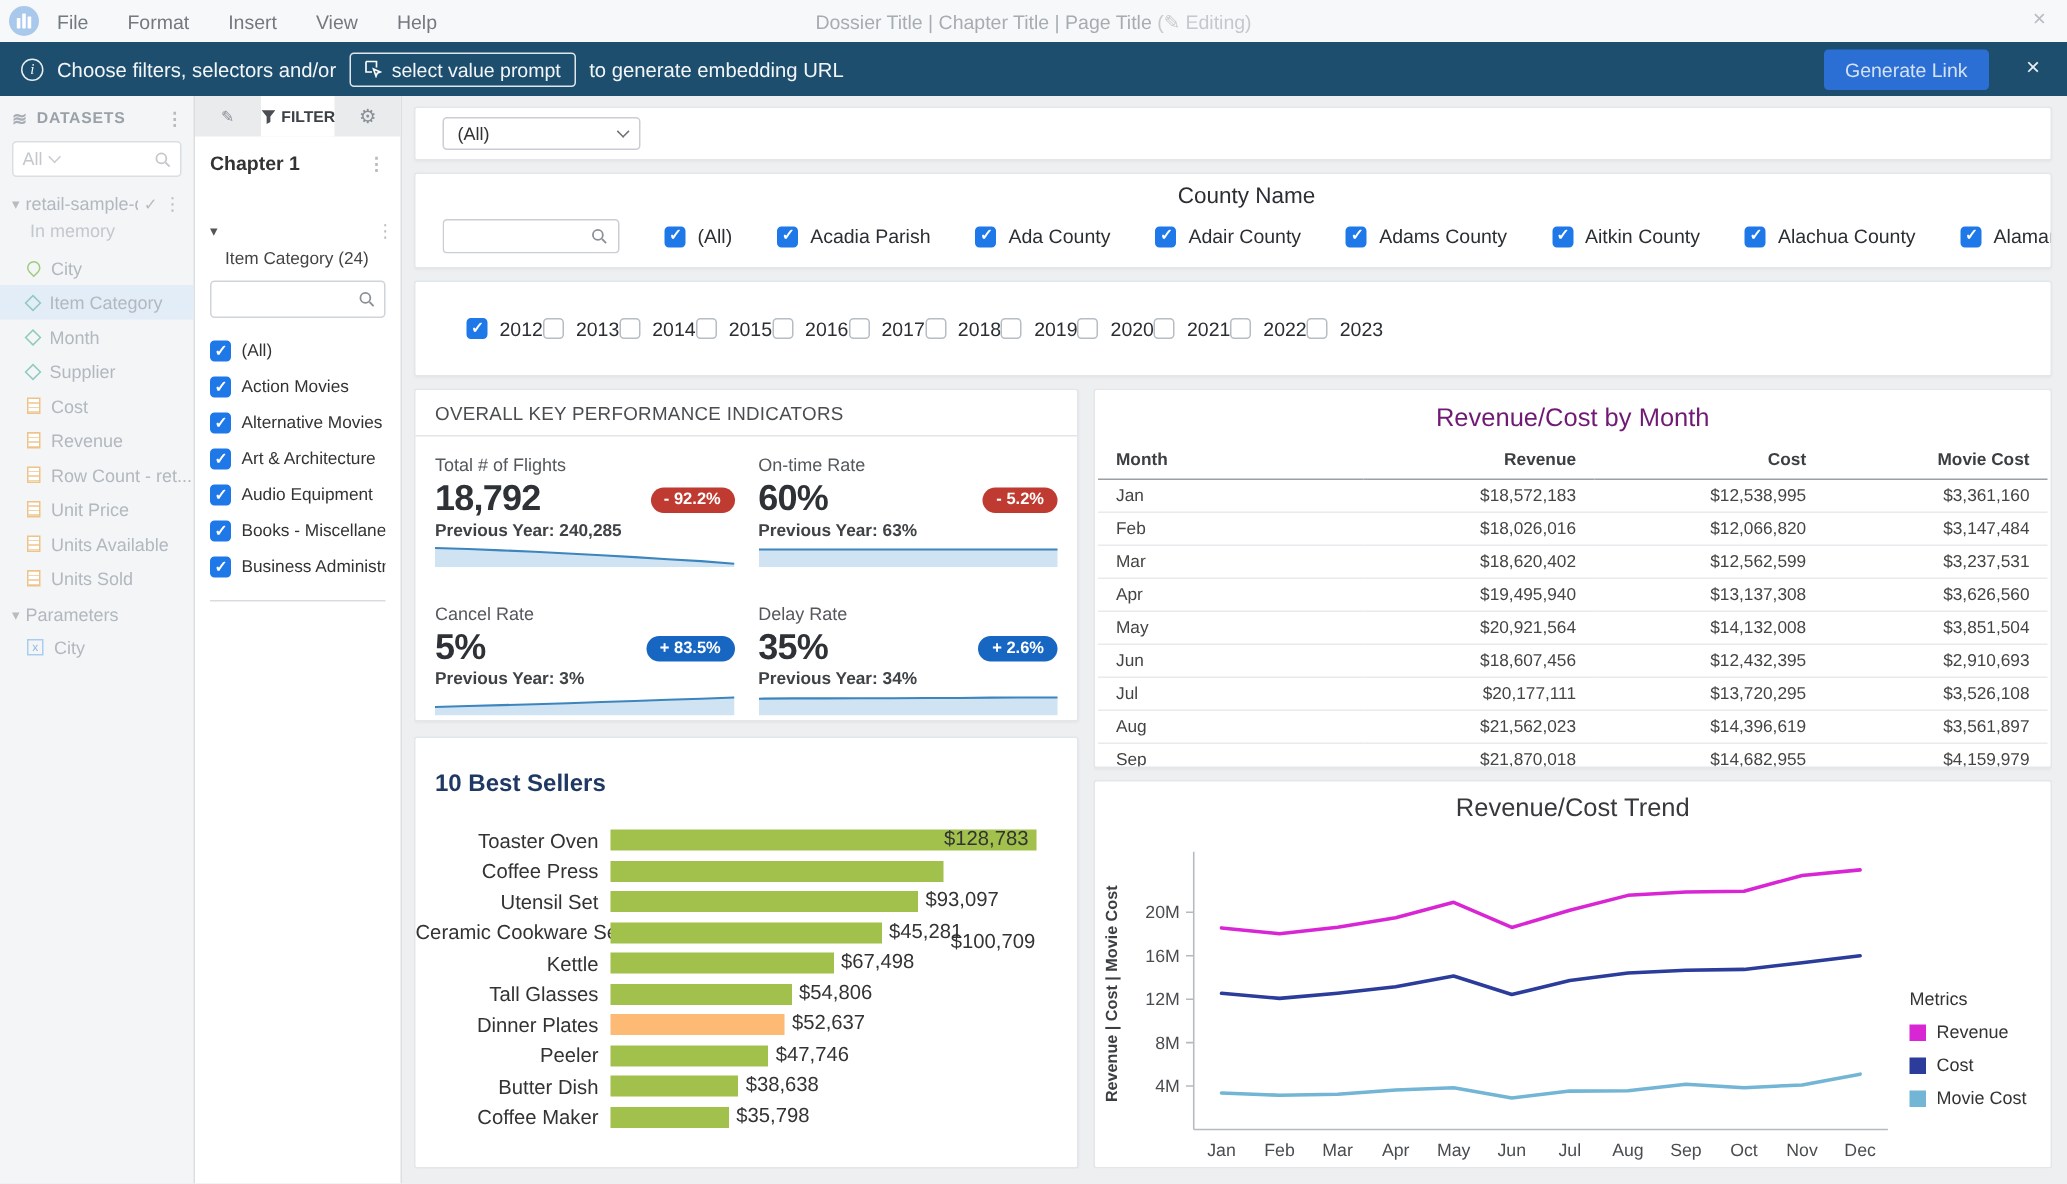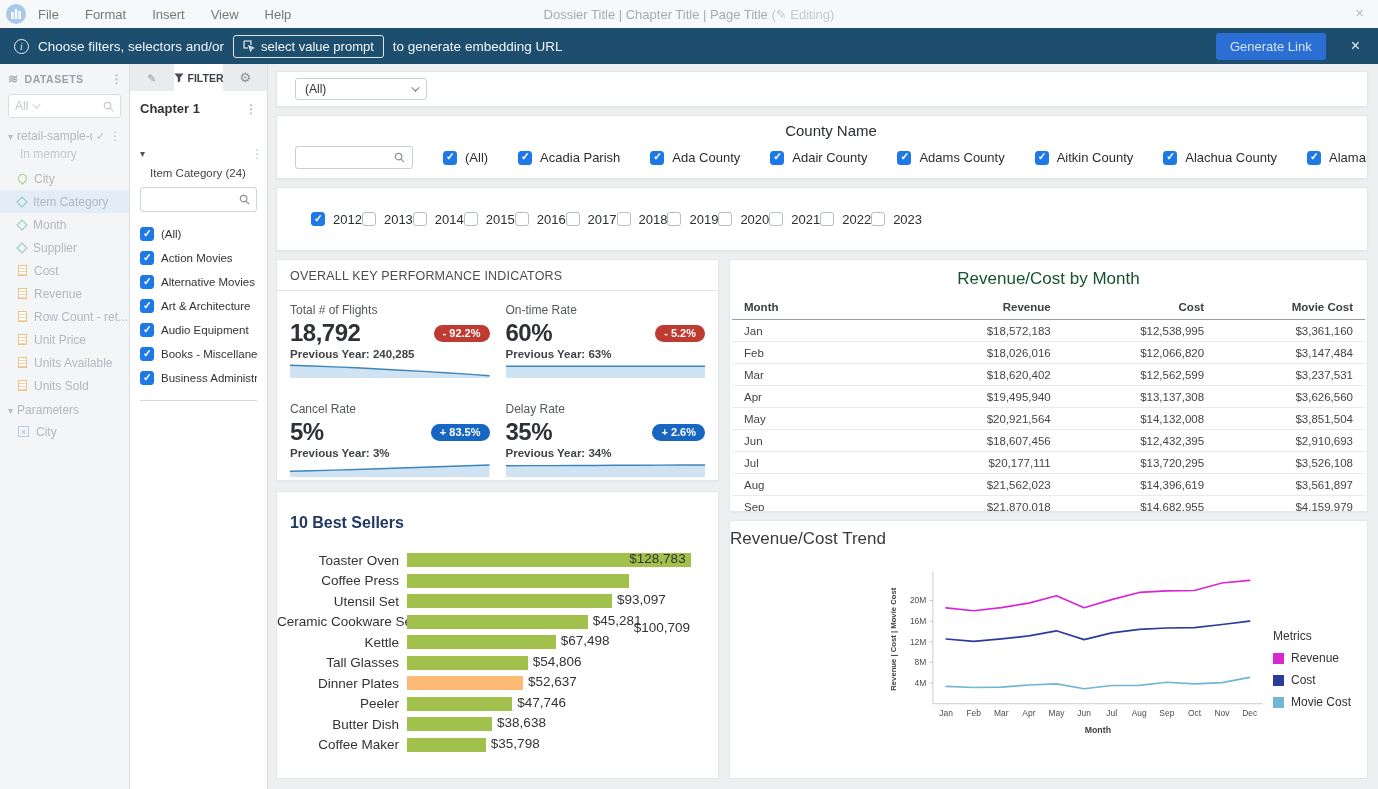--- a/index.html
+++ b/index.html
@@ -111,29 +111,29 @@
   .bs-card { flex:1; overflow:hidden; }
   .bs-title { font-size:16px; font-weight:bold; color:#1f3864; padding:22px 0 18px 13px; }
   .bar-row { display:flex; align-items:center; height:20.5px; font-size:13.5px; color:#333; }
   .bar-cat { width:130px; text-align:right; padding-right:8px; white-space:nowrap; flex:0 0 auto;}
   .bar-track { flex:1; position:relative; height:14px; margin-right:6px;}
   .bar-fill { height:100%; background:#a2c14c; position:relative; cursor:pointer;}
   .bar-val { position:absolute; top:-2px; white-space:nowrap; font-size:13.5px; color:#333; }
 
   
   .tbl-card { height:253px; flex:0 0 auto; overflow:hidden; padding:0 2px;}
-  .tbl-title { text-align:center; font-size:17px; color:#14532d; padding:9px 0 8px 0; }
+  .tbl-title { text-align:center; font-size:17px; color:#701a75; padding:9px 0 8px 0; }
   table.mtable { width:100%; border-collapse:collapse; font-size:11.5px; color:#444; }
   .mtable th { font-weight:bold; color:#3c3f42; text-align:right; padding:4px 12px 6px 12px; border-bottom:1px solid #9aa0a6; }
   .mtable th:first-child { text-align:left; width:28%; }
   .mtable td { text-align:right; padding:4.5px 12px; border-bottom:1px solid #e8eaed; }
   .mtable td:first-child { text-align:left; }
 
   
-  .trend-card { flex:1; overflow:hidden; display:flex; flex-direction:row; }
+  .trend-card { flex:1; overflow:hidden; display:flex; flex-direction:column; }
   .trend-title { text-align:center; font-size:17px; color:#37393c; padding:8px 0 2px 0; }
   .trend-body { flex:1; display:flex; }
   .trend-svg { flex:1; height:100%; }
   .legend { width:94px; padding-top:108px; font-size:12px; color:#333; flex:0 0 auto;}
   .legend-title { margin-bottom:8px; }
   .legend-item { display:flex; align-items:center; gap:7px; margin-bottom:8px; cursor:pointer; }
   .legend-swatch { width:11px; height:11px; flex:0 0 auto; }
 
   .mag { width:11px; height:11px; flex:0 0 auto; }
 </style>

